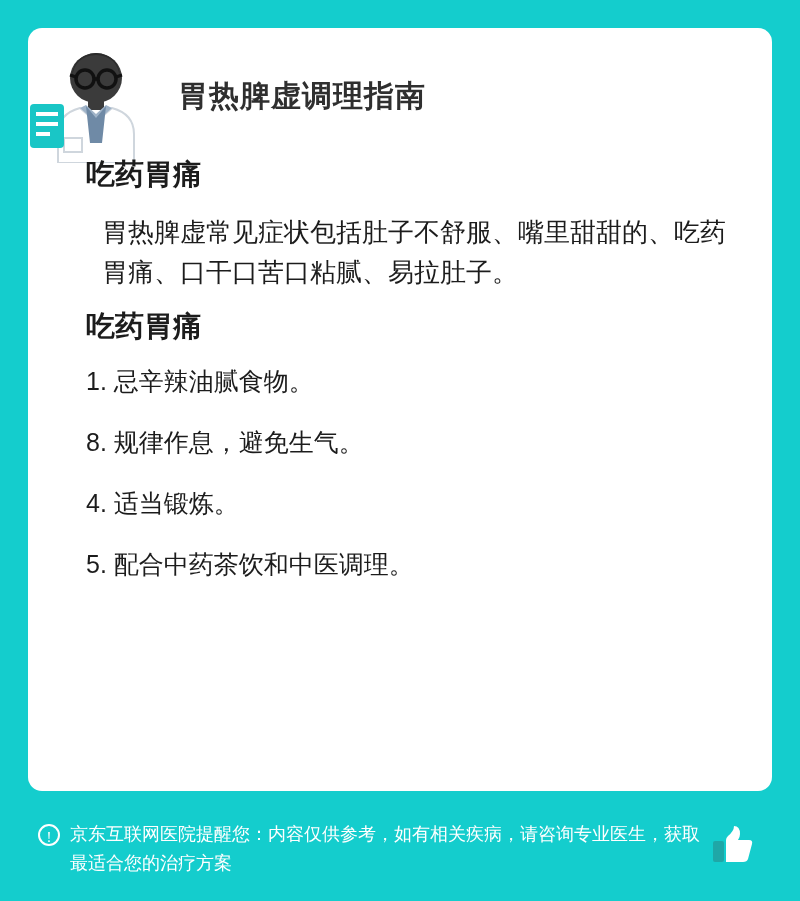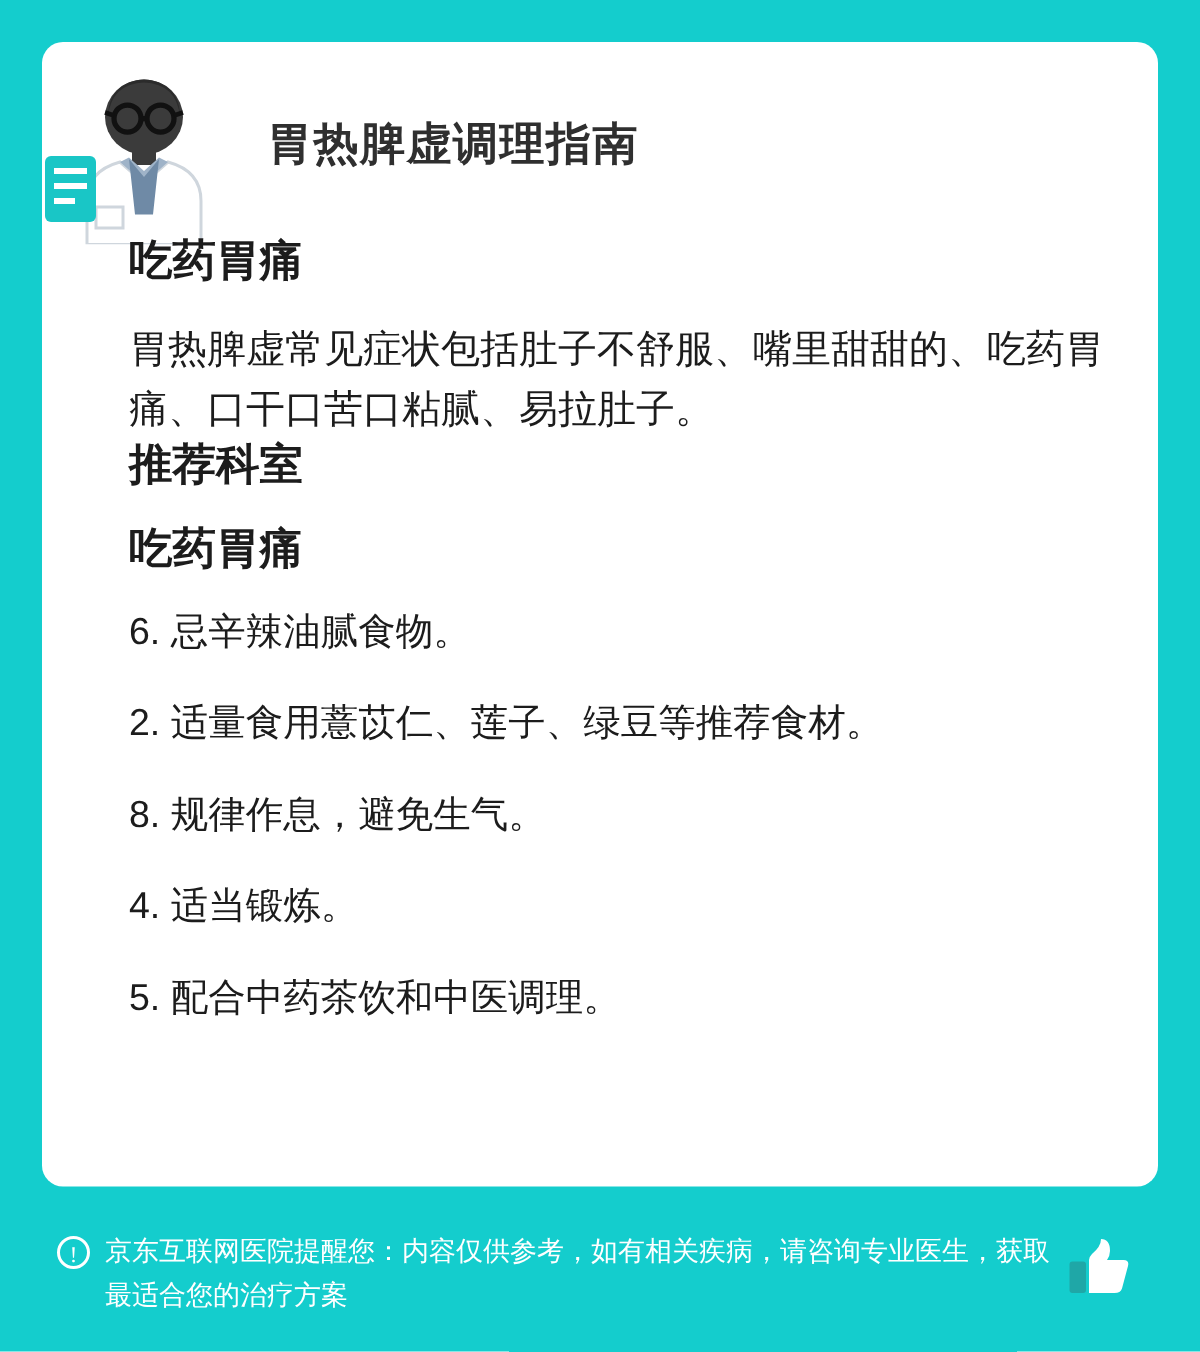--- a/index.html
+++ b/index.html
@@ -64,21 +64,21 @@
     margin: 0 0 18px 0;
     line-height: 1.3;
   }
   .section-gap {
     margin-top: 34px;
   }
   p.para {
     font-size: 26px;
     color: #1c1c1c;
     line-height: 1.55;
-    margin: 0;
+    margin: 16px;
   }
   ol.points {
     margin: 14px 0 0 0;
     padding: 0;
     list-style: none;
   }
   ol.points li {
     font-size: 25px;
     color: #1c1c1c;
     line-height: 1.4;
@@ -162,26 +162,24 @@
       </svg>
     </div>
 
     <div class="title">胃热脾虚调理指南</div>
 
     <div class="content">
 
       <h2 class="section">吃药胃痛</h2>
       <p class="para">胃热脾虚常见症状包括肚子不舒服、嘴里甜甜的、吃药胃痛、口干口苦口粘腻、易拉肚子。</p>
 
-      <h2 class="section section-gap">推荐科室</h2>
 
       <h2 class="section section-gap">吃药胃痛</h2>
       <ol class="points">
-        <li>6. 忌辛辣油腻食物。</li>
-        <li>2. 适量食用薏苡仁、莲子、绿豆等推荐食材。</li>
+        <li>1. 忌辛辣油腻食物。</li>
         <li>8. 规律作息，避免生气。</li>
         <li>4. 适当锻炼。</li>
         <li>5. 配合中药茶饮和中医调理。</li>
       </ol>
 
     </div>
   </div>
 
   <div class="footer">
     <div class="footer-icon">!</div>

